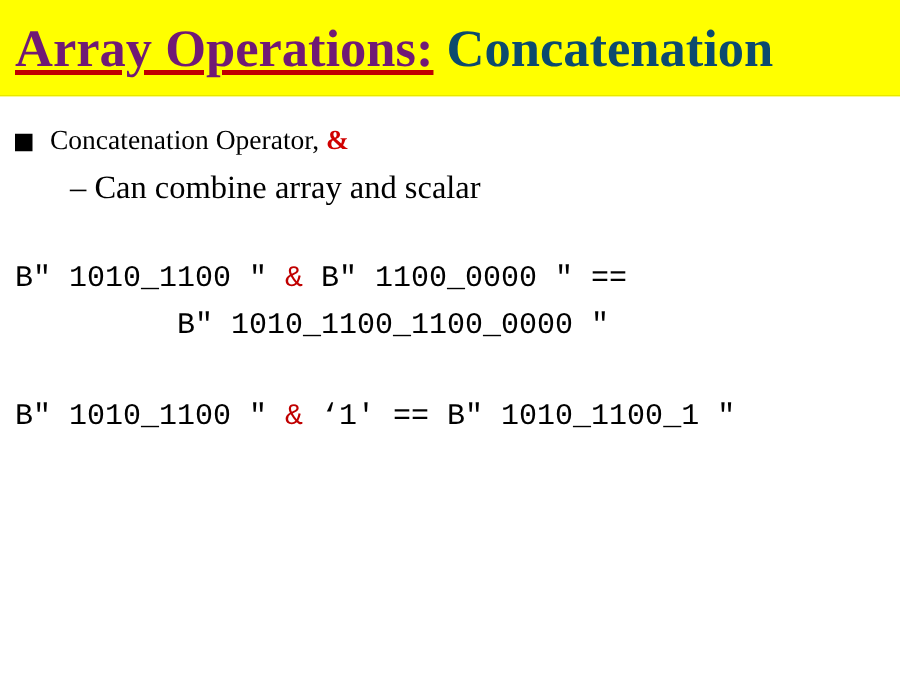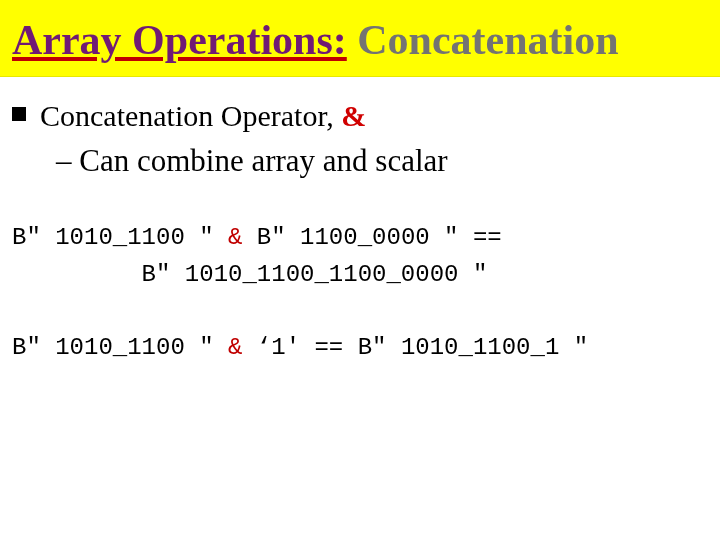--- a/index.html
+++ b/index.html
@@ -19,49 +19,49 @@
     font-size: 42px;
     font-weight: bold;
     line-height: 1.05;
   }
   .title-prefix {
     color: #701a75;
     text-decoration: underline;
     text-decoration-color: #c00000;
   }
   .title-suffix {
-    color: #737373;
+    color: #0c4a6e;
   }
   .content {
     padding: 22px 12px 0 12px;
   }
   .bullet-row {
     display: flex;
     align-items: baseline;
     gap: 14px;
     margin-bottom: 10px;
   }
   .square-bullet {
     width: 14px;
     height: 14px;
     background: #000;
     flex: 0 0 14px;
     margin-top: 8px;
     align-self: flex-start;
   }
   .bullet-text {
-    font-size: 30px;
+    font-size: 22px;
     color: #000;
   }
   .amp {
     color: #d00000;
     font-weight: bold;
   }
   .sub-bullet {
-    font-size: 31px;
+    font-size: 26px;
     color: #000;
     margin-left: 44px;
     margin-top: 4px;
   }
   .code-block {
     font-family: "Courier New", Courier, monospace;
     font-size: 24px;
     color: #000;
     margin-top: 40px;
     line-height: 1.55;

